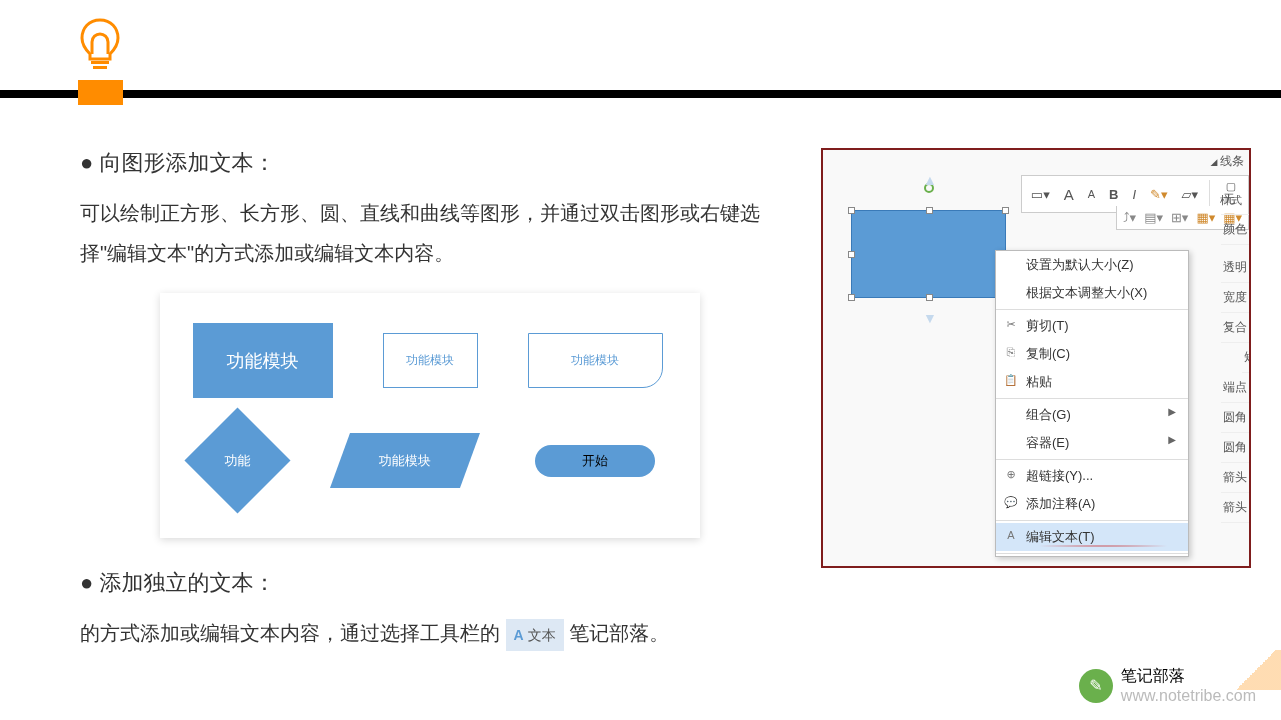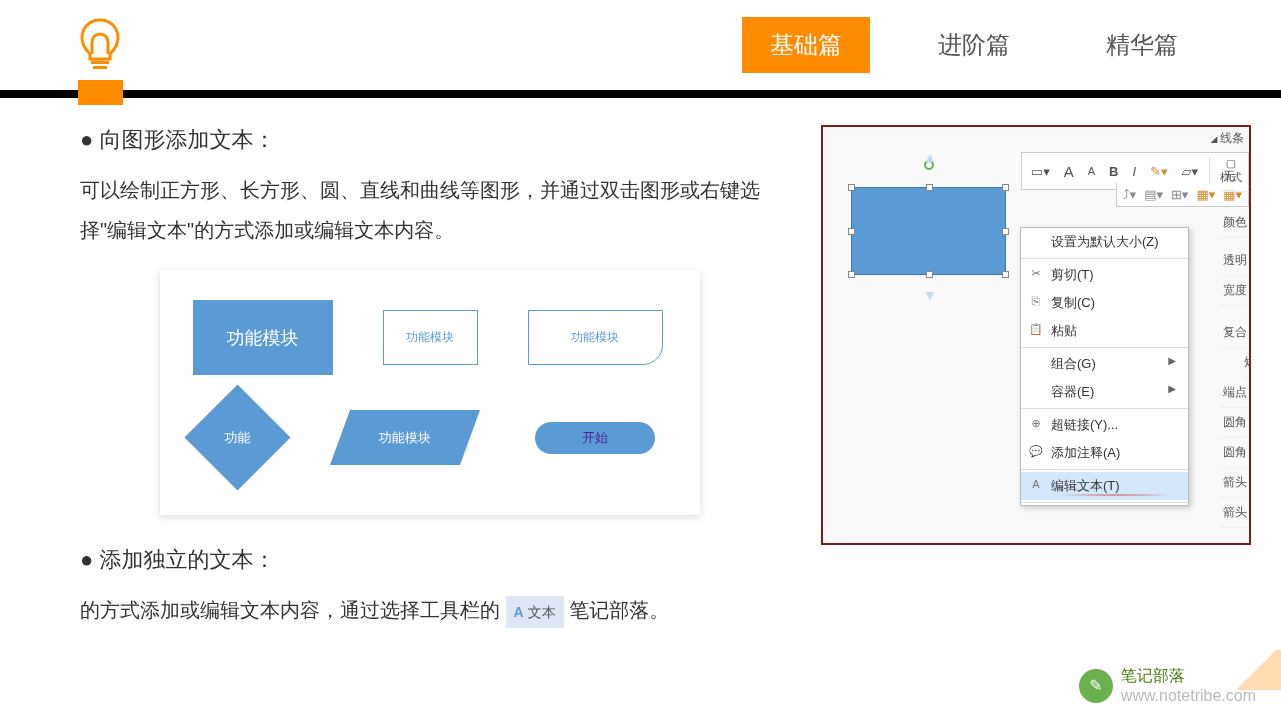--- a/index.html
+++ b/index.html
@@ -8,93 +8,88 @@
 .header { display: flex; align-items: center; padding: 15px 75px 15px 75px; }
 .logo-wrap { display: flex; align-items: flex-end; }
 .logo-bulb { width: 50px; height: 60px; display: flex; align-items: center; justify-content: center; }
 .page-title { font-size: 28px; color: #555; font-weight: 300; margin-left: 30px; }
 .tabs { margin-left: auto; display: flex; gap: 40px; align-items: center; }
 .tab { font-size: 24px; color: #555; padding: 12px 28px; cursor: pointer; }
 .tab.active { background: #ff8c00; color: #fff; }
 .header-stripe { height: 8px; background: #000; width: 100%; }
 .header-accent { width: 45px; height: 25px; background: #ff8c00; position: absolute; left: 78px; top: 80px; }
 
-.content { display: flex; padding: 27px 30px 20px 80px; gap: 18px; }
+.content { display: flex; padding: 50px 30px 20px 80px; gap: 18px; }
 .left { flex: 1; }
 .right { width: 430px; position: relative; }
 
 .bullet-title { font-size: 22px; color: #333; margin-bottom: 15px; }
 .bullet-title::before { content: "● "; }
 .desc { font-size: 20px; color: #333; line-height: 2; margin-bottom: 20px; }
 
 .shapes-box { background: #fff; box-shadow: 0 2px 8px rgba(0,0,0,0.15); padding: 30px 25px 15px 20px; width: 540px; margin-left: 80px; margin-bottom: 30px; }
 .shapes-row { display: flex; justify-content: space-around; align-items: center; margin-bottom: 25px; gap: 25px; }
 .shape-rect { background: #5b9bd5; color: #fff; display: flex; align-items: center; justify-content: center; font-size: 18px; }
 .shape-rect.r1 { width: 140px; height: 75px; }
 .shape-rect-outline { border: 1px solid #5b9bd5; color: #5b9bd5; font-size: 12px; display: flex; align-items: center; justify-content: center; width: 95px; height: 55px; }
 .shape-wave { border: 1px solid #5b9bd5; width: 135px; height: 55px; display: flex; align-items: center; justify-content: center; color: #5b9bd5; font-size: 12px; border-radius: 0 0 20px 0; position: relative; }
 .shape-diamond { width: 75px; height: 75px; background: #5b9bd5; transform: rotate(45deg); display: flex; align-items: center; justify-content: center; }
 .shape-diamond span { transform: rotate(-45deg); color: #fff; font-size: 13px; }
 .shape-para { width: 130px; height: 55px; background: #5b9bd5; transform: skewX(-20deg); display: flex; align-items: center; justify-content: center; }
 .shape-para span { transform: skewX(20deg); color: #fff; font-size: 13px; }
-.shape-pill { width: 120px; height: 32px; background: #5b9bd5; border-radius: 25px; display: flex; align-items: center; justify-content: center; color: #4c1d95; font-size: 13px; }
+.shape-pill { width: 120px; height: 32px; background: #5b9bd5; border-radius: 25px; display: flex; align-items: center; justify-content: center; color: #000000; font-size: 13px; }
 
 .section2 { margin-top: 24px; }
 .inline-icon { display: inline-flex; align-items: center; background: #dde8f4; padding: 2px 8px; font-size: 14px; color: #555; vertical-align: middle; }
 .inline-icon .a-letter { color: #5b9bd5; font-weight: bold; margin-right: 4px; }
 
 
 .visio-area { border: 2px solid #7f1d1d; background: #f9f9f9; height: 420px; position: relative; overflow: hidden; }
 .visio-shape { position: absolute; left: 28px; top: 60px; width: 155px; height: 88px; background: #5b9bd5; border: 1px solid #3a7ab8; }
 .sel-handle { width: 7px; height: 7px; background: #fff; border: 1px solid #888; position: absolute; }
 .rot-handle { width: 10px; height: 10px; border: 2px solid #6ab04c; border-radius: 50%; position: absolute; left: 50%; top: -28px; transform: translateX(-50%); }
 .arrow-hint { position: absolute; color: #c5d9ed; font-size: 14px; }
 
 .mini-toolbar { position: absolute; right: 0; top: 25px; background: #fff; border: 1px solid #ccc; padding: 4px 6px; display: flex; gap: 8px; align-items: center; font-size: 13px; color: #555; }
 .mini-toolbar .btn { padding: 1px 3px; cursor: pointer; }
 .mini-toolbar-row2 { position: absolute; right: 0; top: 56px; background: #fff; border: 1px solid #ccc; border-top: none; padding: 4px 6px; display: flex; gap: 8px; font-size: 13px; color: #888; }
 .style-box { border-left: 1px solid #ddd; padding-left: 10px; display: flex; flex-direction: column; align-items: center; font-size: 11px; }
 
-.context-menu { position: absolute; right: 60px; top: 100px; background: #fff; border: 1px solid #bbb; box-shadow: 2px 2px 6px rgba(0,0,0,0.2); width: 169px; font-size: 13px; }
+.context-menu { position: absolute; right: 60px; top: 100px; background: #fff; border: 1px solid #bbb; box-shadow: 2px 2px 6px rgba(0,0,0,0.2); width: 194px; font-size: 13px; }
 .ctx-item { padding: 5px 12px 5px 30px; position: relative; cursor: pointer; color: #333; }
 .ctx-item.highlighted { background: #d4e6f9; }
 .ctx-sep { border-top: 1px solid #ddd; margin: 2px 0; }
 .ctx-icon { position: absolute; left: 8px; top: 5px; width: 14px; height: 14px; display: flex; align-items: center; justify-content: center; font-size: 11px; color: #777; }
 .ctx-arrow { float: right; font-size: 10px; color: #666; }
 .underline-mark { position: absolute; bottom: 4px; left: 32px; right: 10px; height: 2px; background: radial-gradient(ellipse, rgba(200,20,20,0.7), transparent 70%); }
 
 .side-labels { position: absolute; right: 0; top: 0; width: 28px; font-size: 12px; color: #555; }
 .side-labels div { padding: 6px 2px; border-bottom: 1px solid #eee; white-space: nowrap; }
 .side-header { position: absolute; right: 5px; top: 3px; font-size: 12px; color: #555; }
 .side-header::before { content: "◢ "; font-size: 9px; }
 
 .footer-logo { position: absolute; right: 25px; bottom: 15px; display: flex; align-items: center; gap: 8px; }
 .footer-logo .circle { width: 34px; height: 34px; border-radius: 50%; background: #6ab04c; display: flex; align-items: center; justify-content: center; color: #fff; }
-.footer-logo .txt { font-size: 16px; color: #4d7c0f; }
+.footer-logo .txt { font-size: 16px; color: #000000; }
 .footer-logo .sub { font-size: 16px; color: #bbb; display: block; }
 .footer-accent { position: absolute; right: 0; bottom: 30px; width: 50px; height: 40px; background: linear-gradient(135deg, transparent 50%, #ff8c00 50%); opacity: 0.3; }
 </style>
 </head>
 <body>
 
 <div class="header">
   <div class="logo-wrap">
     <div class="logo-bulb">
       <svg width="46" height="56" viewBox="0 0 46 56">
           <path d="M23 3 C12 3 5 11 5 21 C5 28 9 33 13 37 L13 42 L33 42 L33 37 C37 33 41 28 41 21 C41 11 34 3 23 3 Z" fill="none" stroke="#ff8c00" stroke-width="3"></path>
           <path d="M15 37 L15 25 C15 20 19 17 23 17 C27 17 31 20 31 25 L31 37" fill="none" stroke="#ff8c00" stroke-width="3"></path>
           <rect x="14" y="44" width="18" height="3" fill="#ff8c00"></rect>
           <rect x="16" y="49" width="14" height="3" fill="#ff8c00"></rect>
         </svg>
     </div>
-  </div>
-  <div class="tabs">
-    <div class="tab active">基础篇</div>
-    <div class="tab">进阶篇</div>
-    <div class="tab">精华篇</div>
   </div>
 </div>
 <div class="header-stripe"></div>
 <div class="header-accent"></div>
 
 <div class="content">
   <div class="left">
     <div class="bullet-title">向图形添加文本：</div>
     <div class="desc">可以绘制正方形、长方形、圆、直线和曲线等图形，并通过双击图形或右键选择"编辑文本"的方式添加或编辑文本内容。</div>
 
@@ -162,41 +157,42 @@
       <div class="mini-toolbar-row2">
         <span class="btn">⤴▾</span>
         <span class="btn">▤▾</span>
         <span class="btn">⊞▾</span>
         <span class="btn" style="color:#d08a2e">▦▾</span>
         <span class="btn" style="color:#d08a2e">▦▾</span>
       </div>
 
       <div class="context-menu" id="ctx-menu">
           <div class="ctx-item"><span>设置为默认大小(Z)</span></div>
+          <div class="ctx-item"><span>根据文本调整大小(X)</span></div>
           <div class="ctx-sep"></div>
           <div class="ctx-item"><span class="ctx-icon">✂</span><span>剪切(T)</span></div>
           <div class="ctx-item"><span class="ctx-icon">⎘</span><span>复制(C)</span></div>
           <div class="ctx-item"><span class="ctx-icon">📋</span><span>粘贴</span></div>
           <div class="ctx-sep"></div>
           <div class="ctx-item"><span>组合(G)</span><span class="ctx-arrow">▶</span></div>
           <div class="ctx-item"><span>容器(E)</span><span class="ctx-arrow">▶</span></div>
           <div class="ctx-sep"></div>
           <div class="ctx-item"><span class="ctx-icon">⊕</span><span>超链接(Y)...</span></div>
           <div class="ctx-item"><span class="ctx-icon">💬</span><span>添加注释(A)</span></div>
           <div class="ctx-sep"></div>
           <div class="ctx-item highlighted"><span class="ctx-icon">A</span><span>编辑文本(T)</span><div class="underline-mark"></div></div>
           <div class="ctx-sep"></div>
         </div>
 
       <div class="side-labels" id="side-labels">
           <div style="margin-top: 35px;">无</div>
-          <div style="margin-top: 16px; font-family: Liberation Serif, serif;">颜色</div>
+          <div style="margin-top: 0px; font-family: Liberation Serif, serif;">颜色</div>
           <div style="margin-top: 8px;">透明</div>
           <div style="margin-top: 0px;">宽度</div>
-          <div style="margin-top: 12px;">复合</div>
+          <div style="margin-top: 0px;">复合</div>
           <div style="margin-top: 0px; margin-left: 21px;">短划</div>
           <div style="margin-top: 0px;">端点</div>
           <div style="margin-top: 0px;">圆角</div>
           <div style="margin-top: 0px;">圆角</div>
           <div style="margin-top: 0px;">箭头</div>
           <div style="margin-top: 0px;">箭头</div>
         </div>
     </div>
   </div>
 </div>

